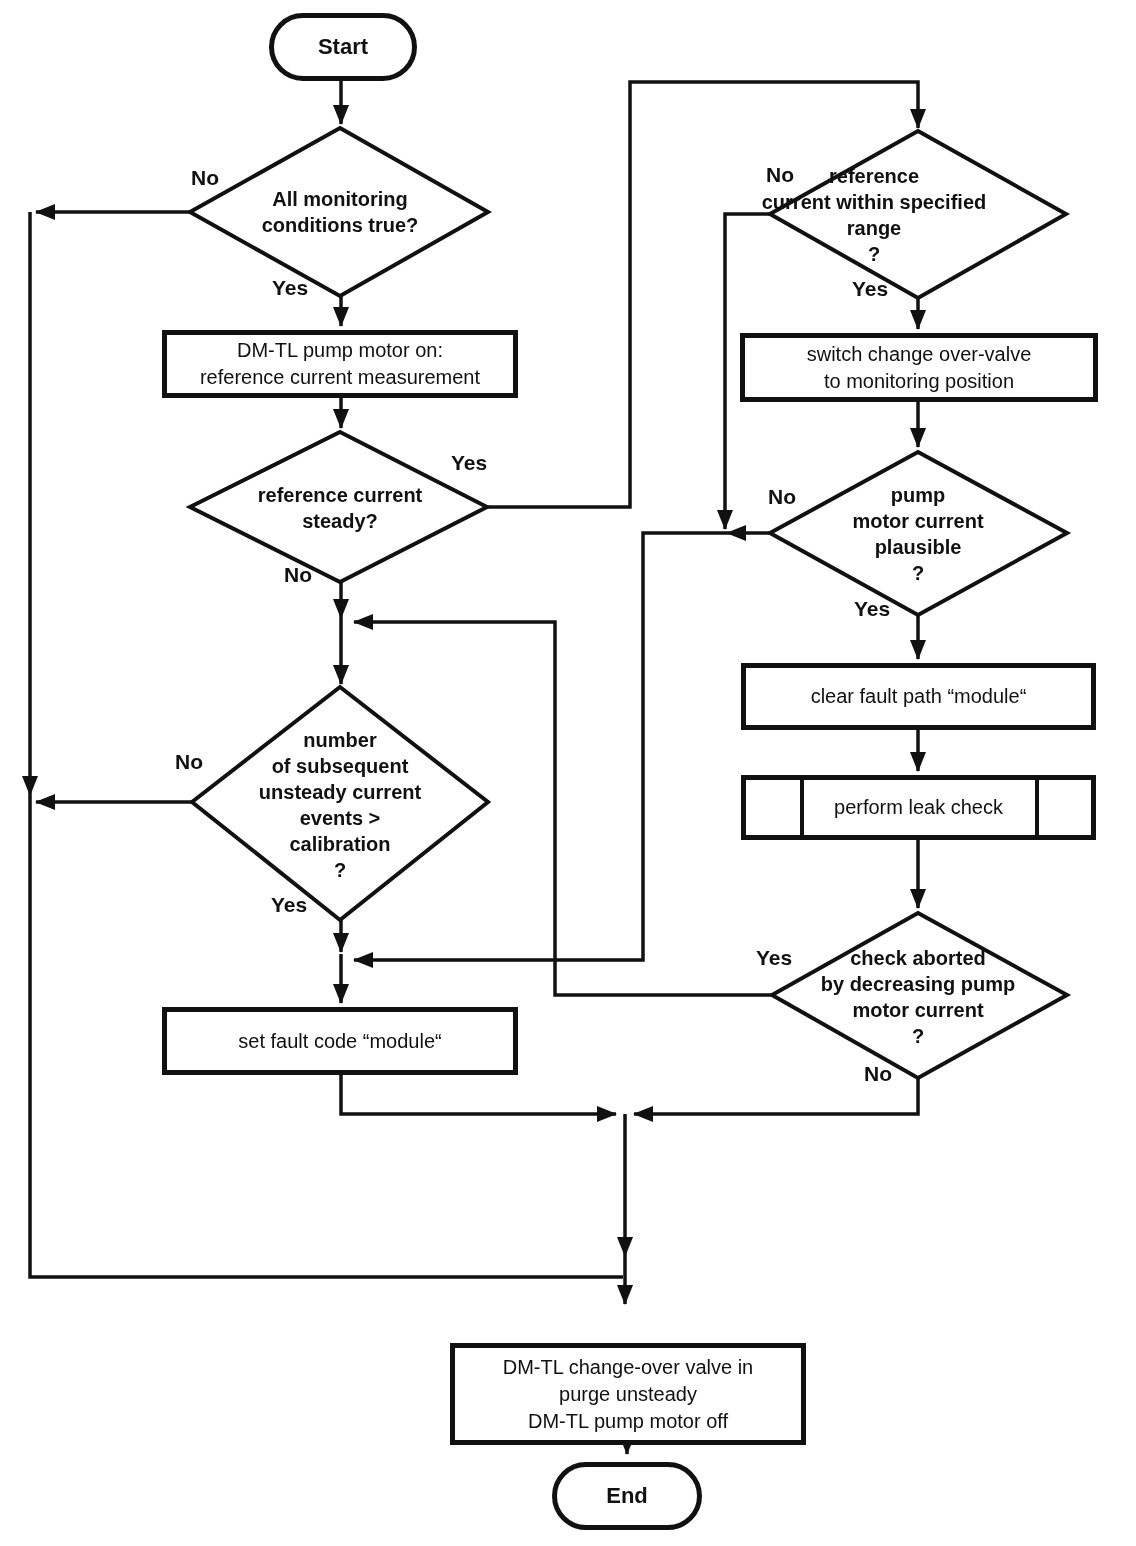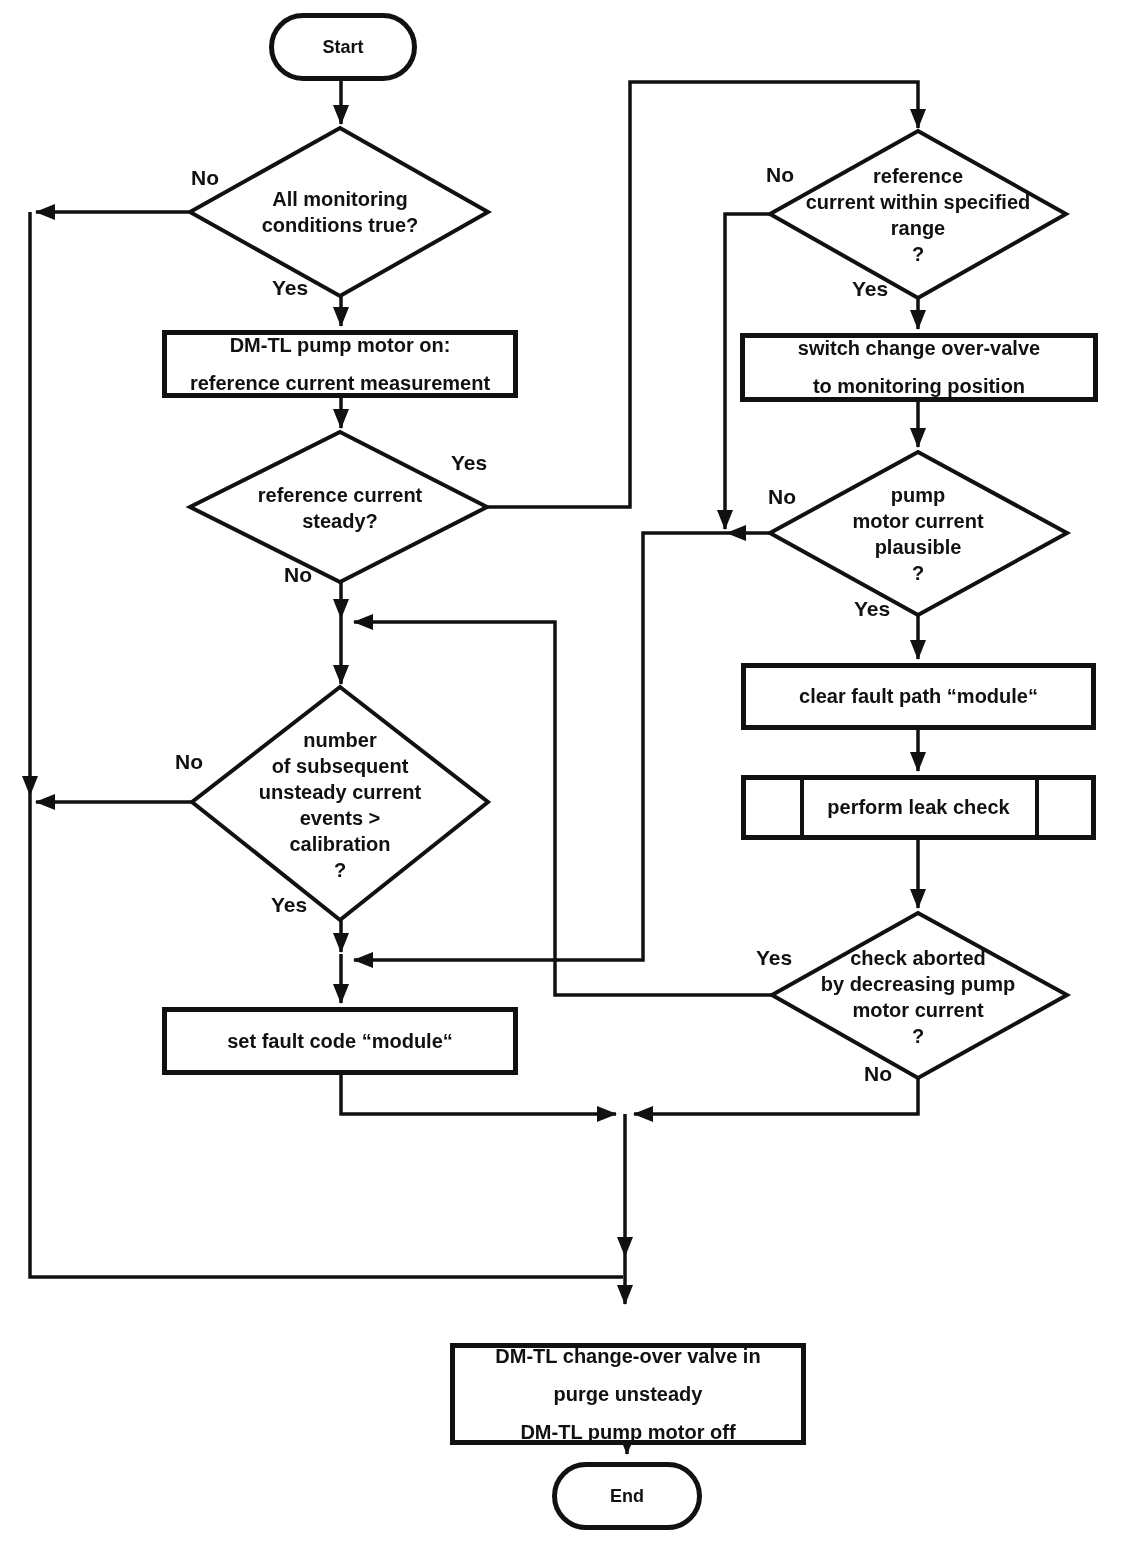--- a/index.html
+++ b/index.html
@@ -1,23 +1,23 @@
 <!DOCTYPE html>
 <html><head>
 <meta charset="utf-8">
 <style>
   html,body{margin:0;padding:0;background:#fff;}
   .canvas{position:relative;width:1136px;height:1546px;background:#fff;overflow:hidden;
           font-family:"Liberation Sans",sans-serif;color:#111;}
   .layer{position:absolute;left:0;top:0;}
   .pbox{position:absolute;box-sizing:border-box;border:5px solid #111;background:#fff;
         display:flex;flex-direction:column;align-items:center;justify-content:center;
-        text-align:center;font-weight:bold;font-size:20px;line-height:27px;gap:11px;}
+        text-align:center;font-weight:normal;font-size:20px;line-height:27px;}
   .oval{position:absolute;box-sizing:border-box;border:5px solid #111;border-radius:34px;background:#fff;
-        display:flex;align-items:center;justify-content:center;font-weight:bold;font-size:18px;}
+        display:flex;align-items:center;justify-content:center;font-weight:bold;font-size:22px;}
   .dlabel{position:absolute;display:flex;flex-direction:column;align-items:center;justify-content:center;
           text-align:center;font-weight:bold;font-size:20px;line-height:26px;pointer-events:none;}
   .elabel{position:absolute;font-weight:bold;font-size:21px;}
   .vbar{position:absolute;top:0;bottom:0;width:4px;background:#111;}
 </style>
 </head>
 <body>
 
 <div class="canvas">
 
@@ -116,21 +116,21 @@
 
   <div class="dlabel" style="left:200px;top:726px;width:280px;height:158px;">
     <div>number</div>
     <div>of subsequent</div>
     <div>unsteady current</div>
     <div>events &gt;</div>
     <div>calibration</div>
     <div>?</div>
   </div>
 
-  <div class="dlabel" style="left:790px;top:160px;width:256px;height:110px;">
+  <div class="dlabel" style="left:746px;top:160px;width:256px;height:110px;">
     <div>reference</div>
     <div>current within specified</div>
     <div>range</div>
     <div>?</div>
   </div>
 
   <div class="dlabel" style="left:795px;top:478px;width:246px;height:112px;">
     <div>pump</div>
     <div>motor current</div>
     <div>plausible</div>

